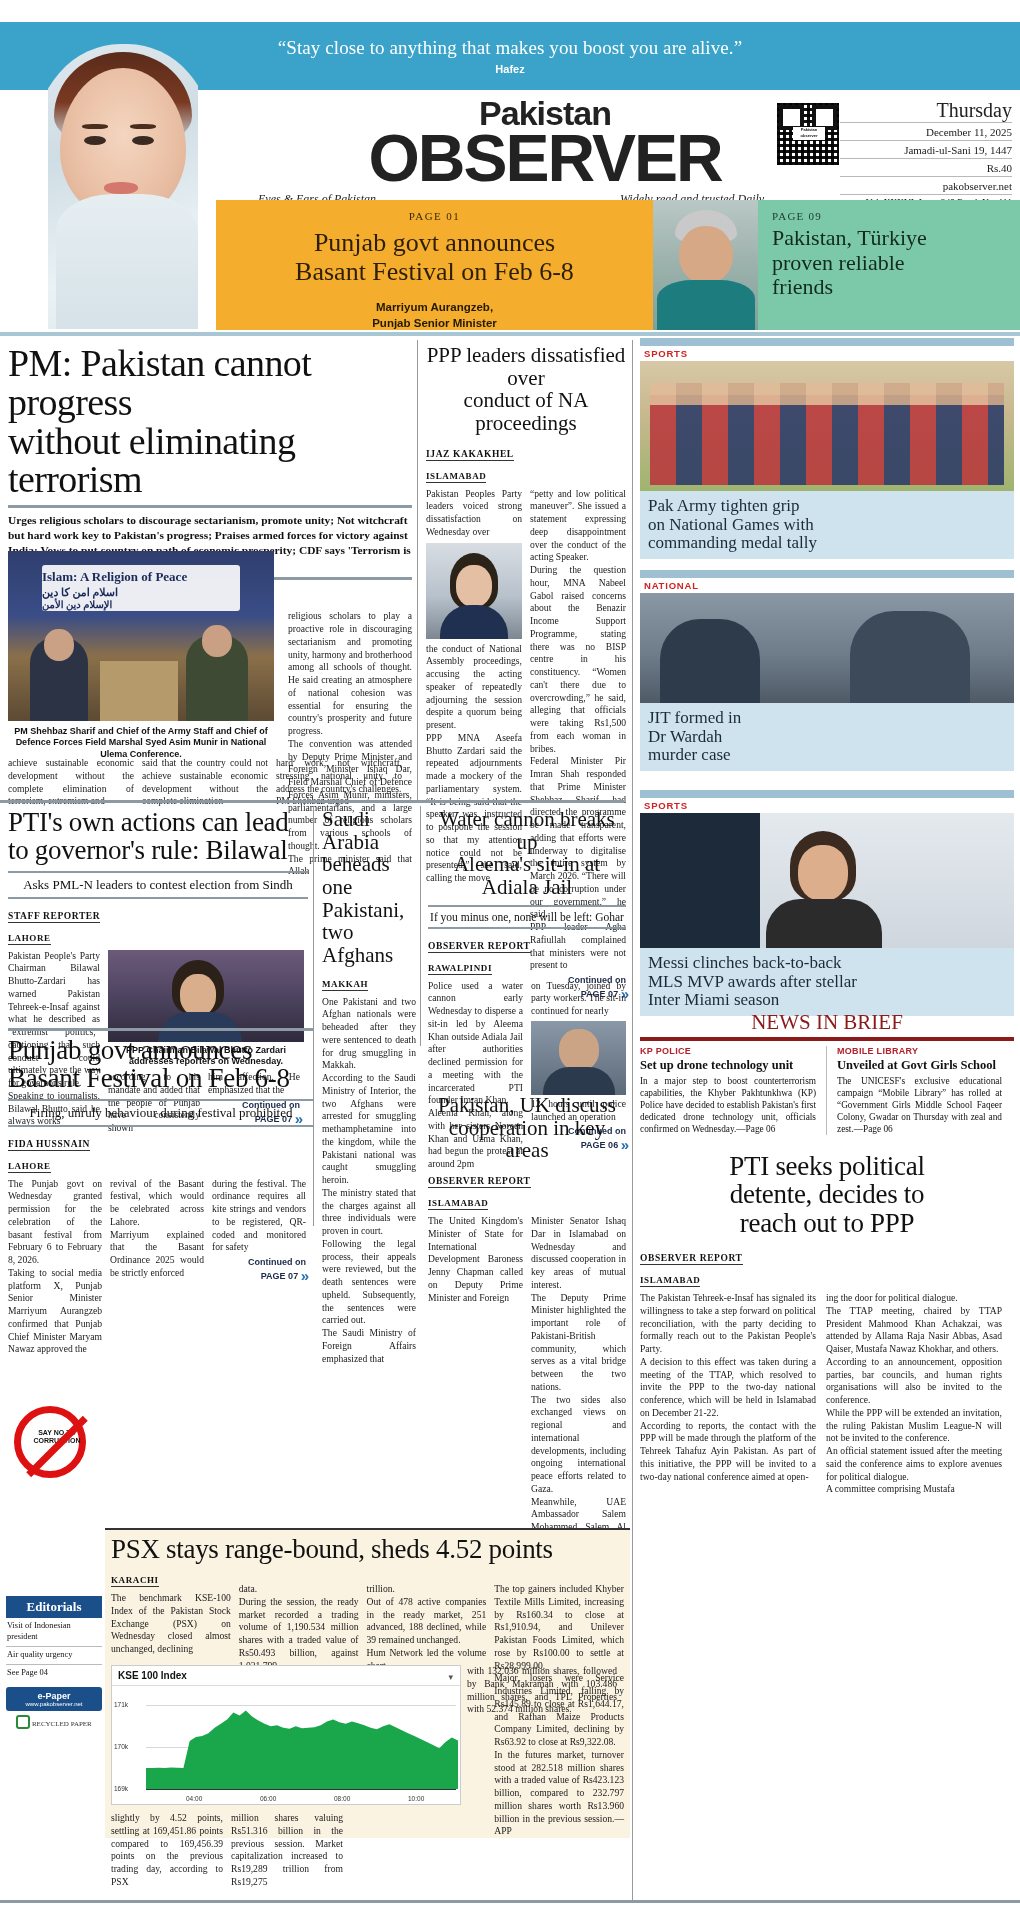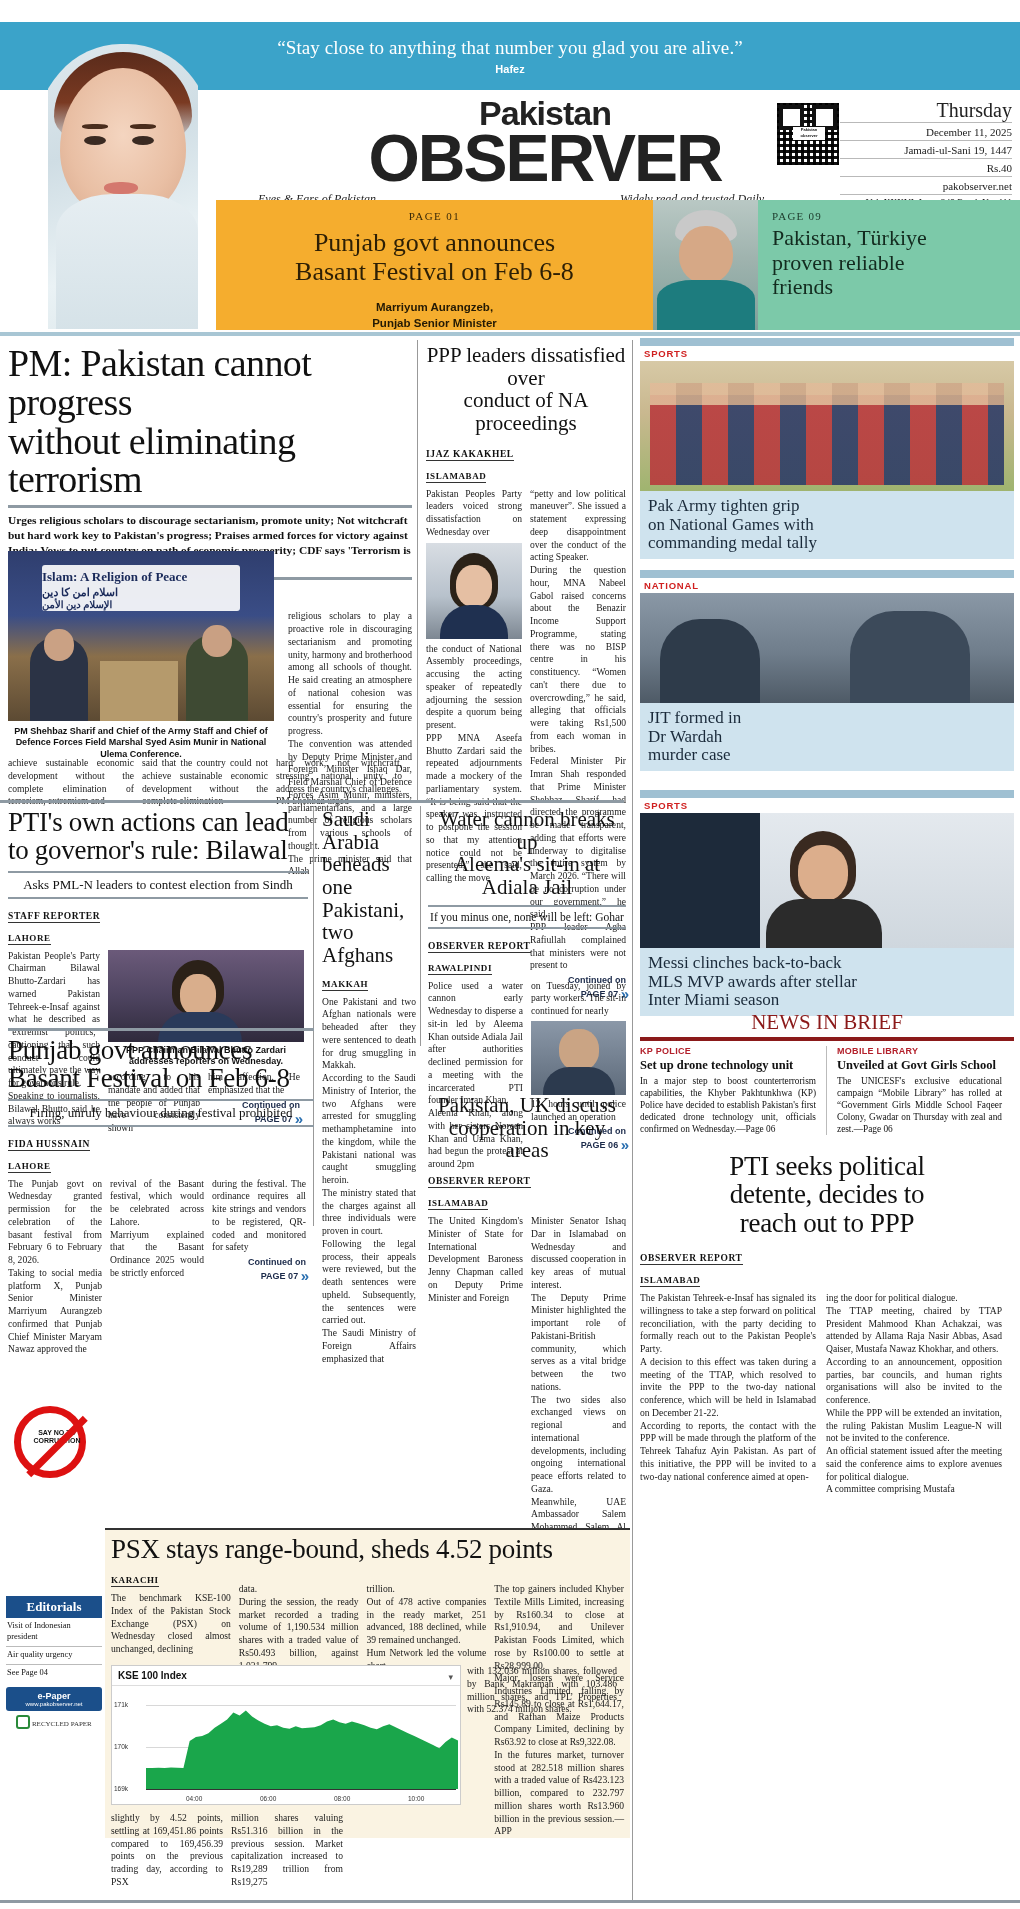--- a/index.html
+++ b/index.html
@@ -288,21 +288,21 @@
     line-height:1.15; color:#111;
   }
   .divline { position:absolute; background:#999; }
 </style>
 </head>
 <body>
 
 <div class="page">
 
   <div class="quote-bar">
-    <div class="quote-text">“Stay close to anything that number you glad you are alive.”</div>
+    <div class="quote-text">“Stay close to anything that makes you boost you are alive.”</div>
     <div class="quote-author">Hafez</div>
   </div>
 
   <div class="portrait">
     <div class="scarf"></div>
     <div class="hair"></div>
     <div class="face"></div>
     <div class="brow1"></div>
     <div class="brow2"></div>
     <div class="eyeL"></div>

